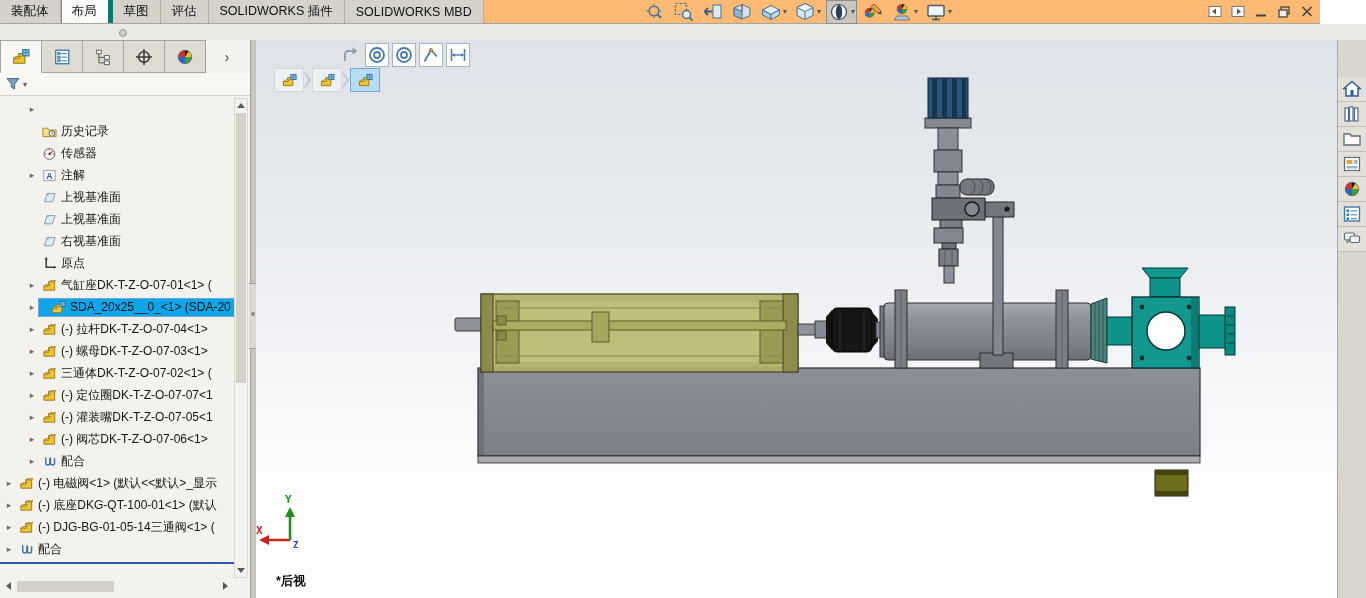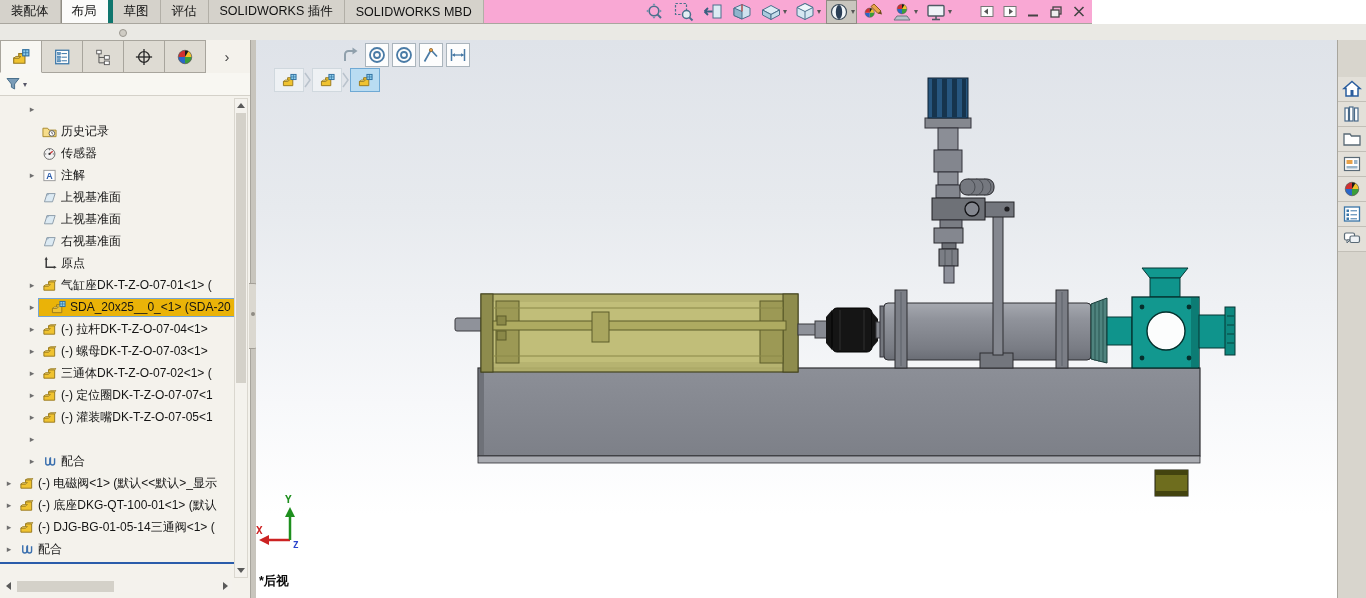--- a/index.html
+++ b/index.html
@@ -2,22 +2,22 @@
 <html><head>
 <meta charset="utf-8">
 <style>
   html,body{margin:0;padding:0;}
   body{width:1366px;height:598px;position:relative;overflow:hidden;
        font-family:"Liberation Sans",sans-serif;background:#fff;
        -webkit-font-smoothing:antialiased;}
   svg{display:block;}
 
   
-  #topbar{position:absolute;left:0;top:0;width:1092px;height:23px;background:#f9a8d4;
-          border-bottom:1px solid #a9a69e;}
+  #topbar{position:absolute;left:0;top:0;width:1294px;height:23px;background:#fdba74;
+          border-bottom:1px solid #a9a69e;padding-left:26px;}
   #ribbon-tabs{position:absolute;left:0;top:0;height:23px;display:flex;}
   .rtab{padding:0 11px;font-size:12.5px;color:#111;display:flex;align-items:center;
         border-right:1px solid #b2afa7;background:#d5d2cb;white-space:nowrap;}
   .rtab.active{background:#fbfbfa;border-right:5px solid #0f766e;box-shadow:inset 1px 0 0 #8f8c84;}
   #hud{position:absolute;left:642px;top:0;height:23px;display:flex;align-items:center;gap:3px;}
   .hbtn{display:flex;align-items:center;height:22px;padding:0 1px;border:1px solid transparent;}
   .hbtn.pressed{background:#c9c6be;border:1px solid #8f8c84;}
   .dd{font-size:8px;color:#555;margin-left:1px;}
   #winctl{position:absolute;right:6px;top:0;height:23px;display:flex;align-items:center;gap:9px;}
   .wbtn{display:flex;align-items:center;}
@@ -37,21 +37,21 @@
   .mtab.expand{width:34px;background:transparent;border:none;font-size:15px;color:#444;
                justify-content:center;margin-left:4px;}
   #filterrow{height:22px;border-bottom:1px solid #d4d1c9;display:flex;align-items:center;
              gap:1px;padding-left:5px;background:#f8f7f2;}
   #filterrow .dd{font-size:8px;color:#556;}
   #tree{position:absolute;left:0;top:58px;width:233px;}
   .trow{height:22px;display:flex;align-items:center;font-size:12px;color:#141414;}
   .trow .arr{width:12px;font-size:9px;color:#6f6f6f;text-align:center;flex:none;}
   .ind1{padding-left:26px;} .ind0{padding-left:3px;}
   .tcore{display:flex;align-items:center;gap:4px;padding:1px 3px;border:1px solid transparent;}
-  .trow.sel .tcore{background:#eab308;border-color:#74a4d4;padding-left:12px;}
+  .trow.sel .tcore{background:#0ea5e9;border-color:#74a4d4;padding-left:12px;}
   .ticon{width:15px;height:15px;flex:none;display:flex;}
   .tlabel{white-space:nowrap;overflow:hidden;}
   #rollback{position:absolute;left:0;top:522px;width:234px;height:2px;background:#2a5caa;}
   #vscroll{position:absolute;left:234px;top:58px;width:14px;height:480px;background:#f4f2ed;
            border:1px solid #dad7cf;box-sizing:border-box;}
   .vup,.vdown{position:absolute;left:2px;width:0;height:0;border-left:4px solid transparent;
               border-right:4px solid transparent;}
   .vup{top:4px;border-bottom:5px solid #5a5a5a;}
   .vdown{bottom:4px;border-top:5px solid #5a5a5a;}
   .vthumb{position:absolute;left:1px;top:14px;width:10px;height:270px;background:#d4d1c9;}
@@ -74,21 +74,21 @@
   #viewport{position:absolute;left:256px;top:40px;width:1081px;height:558px;overflow:hidden;
     background:linear-gradient(180deg,#dfe3e9 0%,#e7eaee 30%,#f7f8fa 65%,#ffffff 85%,#ffffff 100%);}
   #lt{position:absolute;left:84px;top:3px;display:flex;align-items:center;gap:3px;}
   .ltbtn{width:24px;height:24px;background:#fdfdfd;border:1px solid #aab4bc;display:flex;
          align-items:center;justify-content:center;box-sizing:border-box;}
   .ltbtn.frameless{background:transparent;border:none;width:22px;}
   #bc{position:absolute;left:18px;top:28px;display:flex;align-items:center;}
   .bcitem{width:30px;height:24px;display:flex;align-items:center;justify-content:center;
           background:#eef1f4;border:1px solid #d0d8de;box-sizing:border-box;}
   .bcitem.selected{background:#b9dcf2;border-color:#6fa9d4;}
-  #viewlabel{position:absolute;left:3px;top:533px;font-size:12.5px;font-weight:bold;color:#0a0a0a;}
+  #viewlabel{position:absolute;left:20px;top:533px;font-size:12.5px;font-weight:bold;color:#0a0a0a;}
   #model{position:absolute;left:0;top:0;}
 
   
   #taskpane{position:absolute;left:1337px;top:40px;width:29px;height:558px;background:#d8d5cd;
             border-left:1px solid #a8a59d;box-sizing:border-box;}
   #tpbtns{position:absolute;left:0;top:37px;width:28px;}
   .tpbtn{width:28px;height:25px;display:flex;align-items:center;justify-content:center;
          background:#e3e0d9;border-bottom:1px solid #c2bfb7;box-sizing:border-box;}
 </style>
 </head>
@@ -494,20 +494,30 @@
               <polygon points="2,13 2,8.5 7,8.5 7,4 13.5,4 13.5,13" fill="#f0c330" stroke="#97781c"></polygon>
               <polygon points="2,8.5 4,7 9,7 7,8.5" fill="#f8dd74" stroke="#97781c" stroke-width="0.8"></polygon>
               <polygon points="7,4 9,2.8 15,2.8 13.5,4" fill="#f8dd74" stroke="#97781c" stroke-width="0.8"></polygon>
             </svg>
           </span>
           <span class="tlabel">(-) 灌装嘴DK-T-Z-O-07-05&lt;1</span>
         </span>
       </div>
       <div class="trow ind1">
         <span class="arr">▸</span>
+        <span class="tcore">
+          <span class="ticon">
+            <svg width="15" height="15" viewBox="0 0 16 16">
+              <polygon points="2,13 2,8.5 7,8.5 7,4 13.5,4 13.5,13" fill="#f0c330" stroke="#97781c"></polygon>
+              <polygon points="2,8.5 4,7 9,7 7,8.5" fill="#f8dd74" stroke="#97781c" stroke-width="0.8"></polygon>
+              <polygon points="7,4 9,2.8 15,2.8 13.5,4" fill="#f8dd74" stroke="#97781c" stroke-width="0.8"></polygon>
+            </svg>
+          </span>
+          <span class="tlabel">(-) 阀芯DK-T-Z-O-07-06&lt;1&gt;</span>
+        </span>
       </div>
       <div class="trow ind1">
         <span class="arr">▸</span>
         <span class="tcore">
           <span class="ticon">
             <svg width="15" height="15" viewBox="0 0 16 16">
               <path d="M4,3.5 v6 a2.2,2.2 0 0 0 4.4,0 v-5" fill="none" stroke="#3a6fae" stroke-width="1.5"></path>
               <path d="M9,3.5 v6 a2.2,2.2 0 0 0 4.4,0 v-5" fill="none" stroke="#3a6fae" stroke-width="1.5"></path>
             </svg>
           </span>

